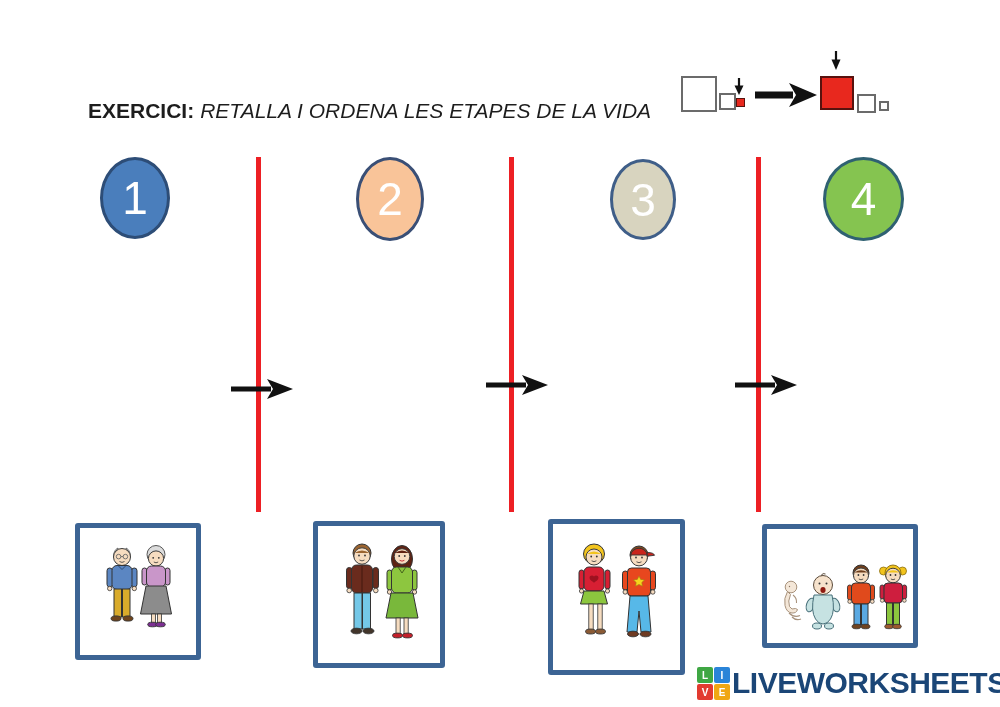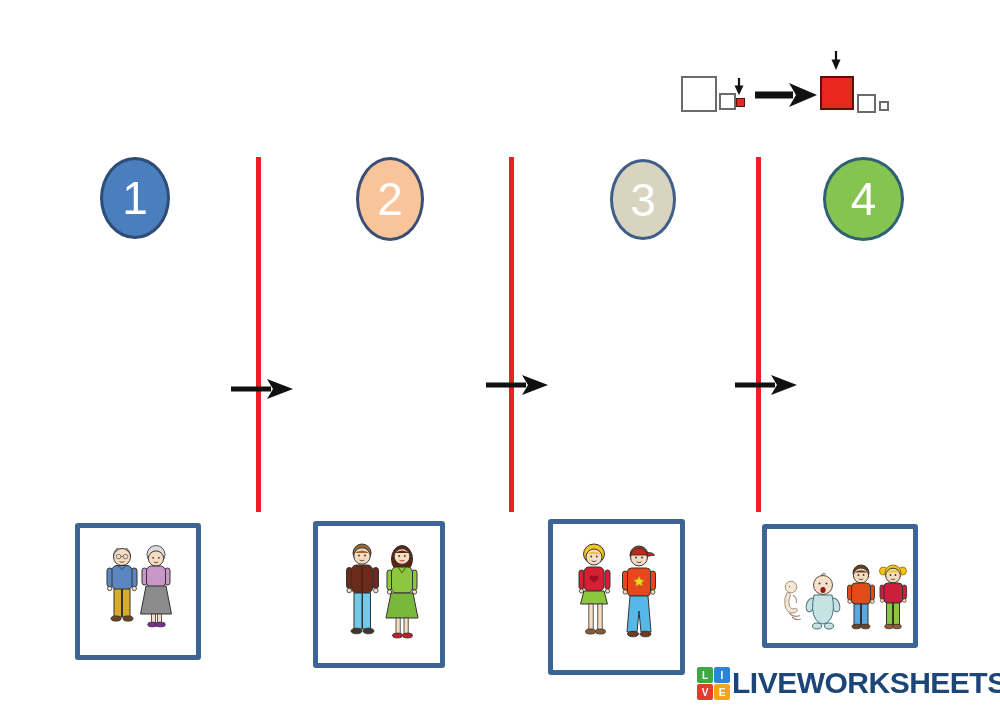--- a/index.html
+++ b/index.html
@@ -52,20 +52,23 @@
   .logo-tile { display: flex; align-items: center; justify-content: center;
                color: #fff; font-size: 10px; font-weight: bold; border-radius: 2px; }
   .brand-text { position: absolute; left: 732px; top: 666px; font-size: 30px; font-weight: bold;
                 letter-spacing: -0.5px; color: #1b4677; white-space: nowrap; }
 </style>
 </head>
 <body>
 
 <div class="page">
 
+  <div class="title">
+    <span class="prefix">EXERCICI:</span><span class="rest">RETALLA I ORDENA LES ETAPES DE LA VIDA</span>
+  </div>
 
   <div>
     <div class="sq" style="left:681px; top:76px; width:36px; height:36px;"></div>
     <div class="sq" style="left:719px; top:93px; width:17px; height:17px;"></div>
     <svg class="hint-arrow" style="left:733px; top:77px;" width="12" height="19" viewBox="0 0 12 19">
       <path d="M6 1 V10" stroke="#111" stroke-width="2.2"></path>
         <path d="M1.5 8.5 L6 18 L10.5 8.5 Z" fill="#111"></path>
     </svg>
     <div class="sq red" style="left: 736px; top: 98px; width: 9px; height: 9px; background-color: rgb(232, 40, 30);"></div>
     <svg class="hint-arrow" style="left:753px; top:81px;" width="66" height="28" viewBox="0 0 66 28">

